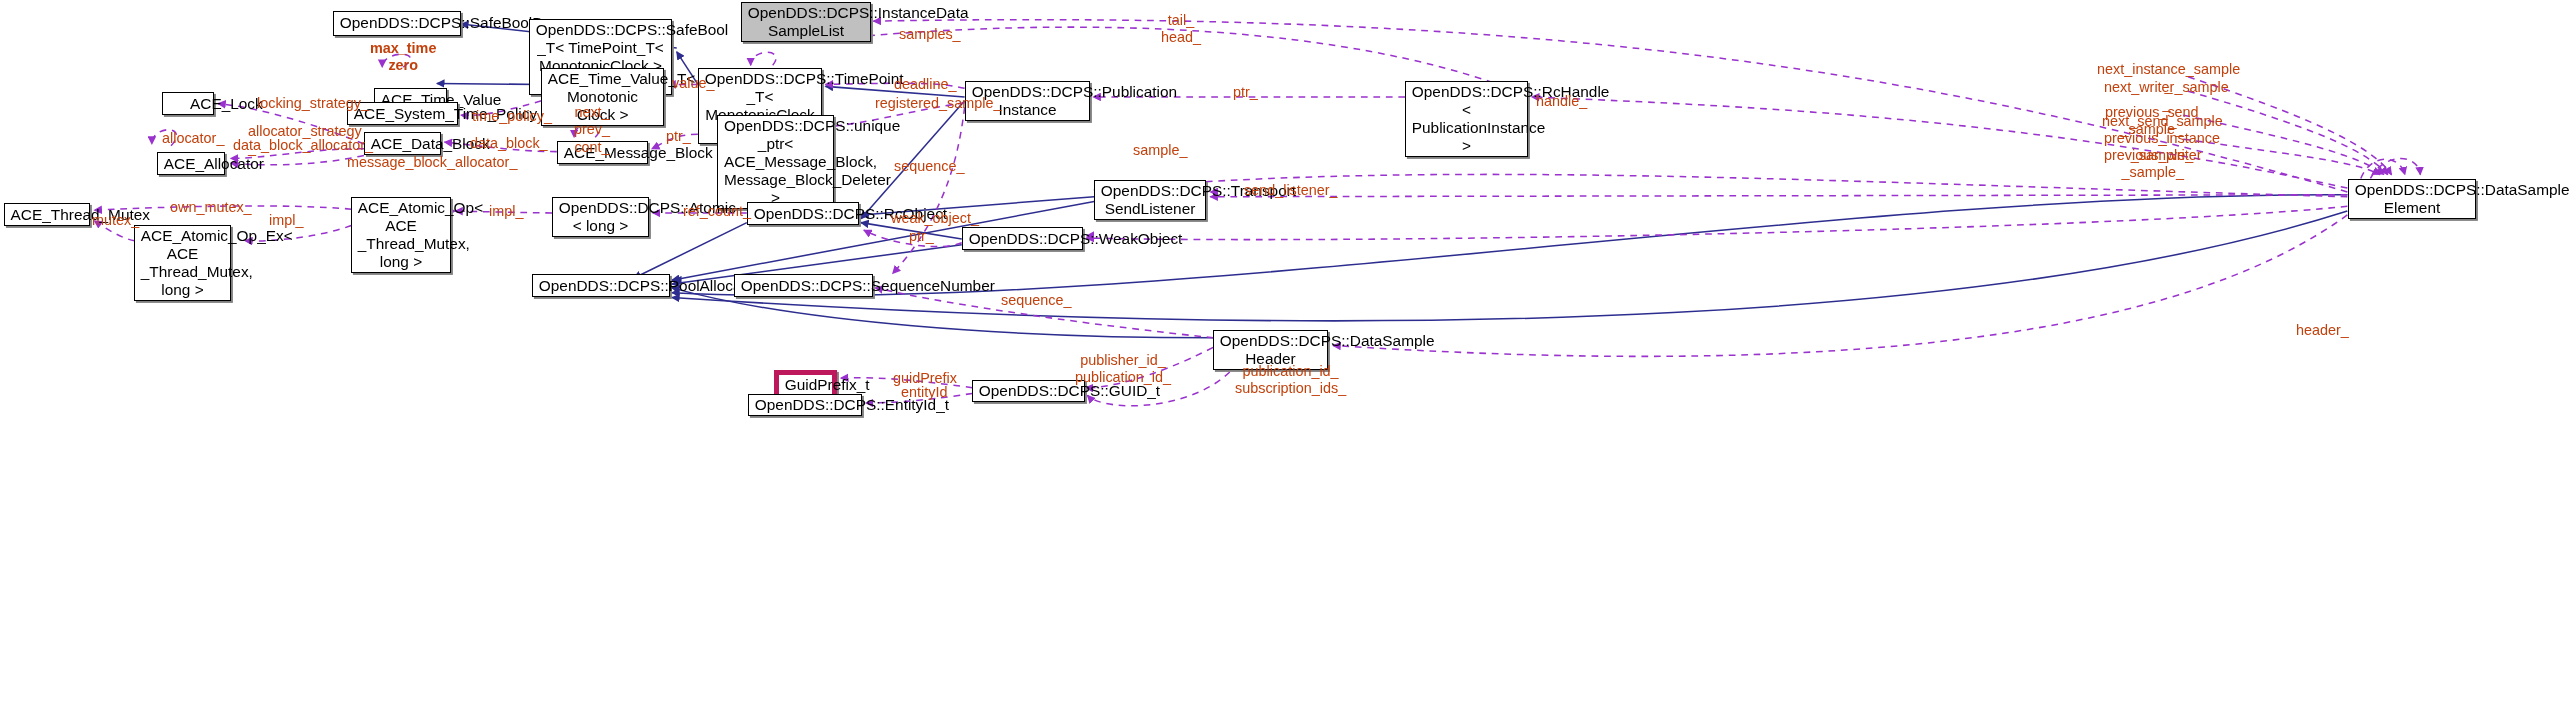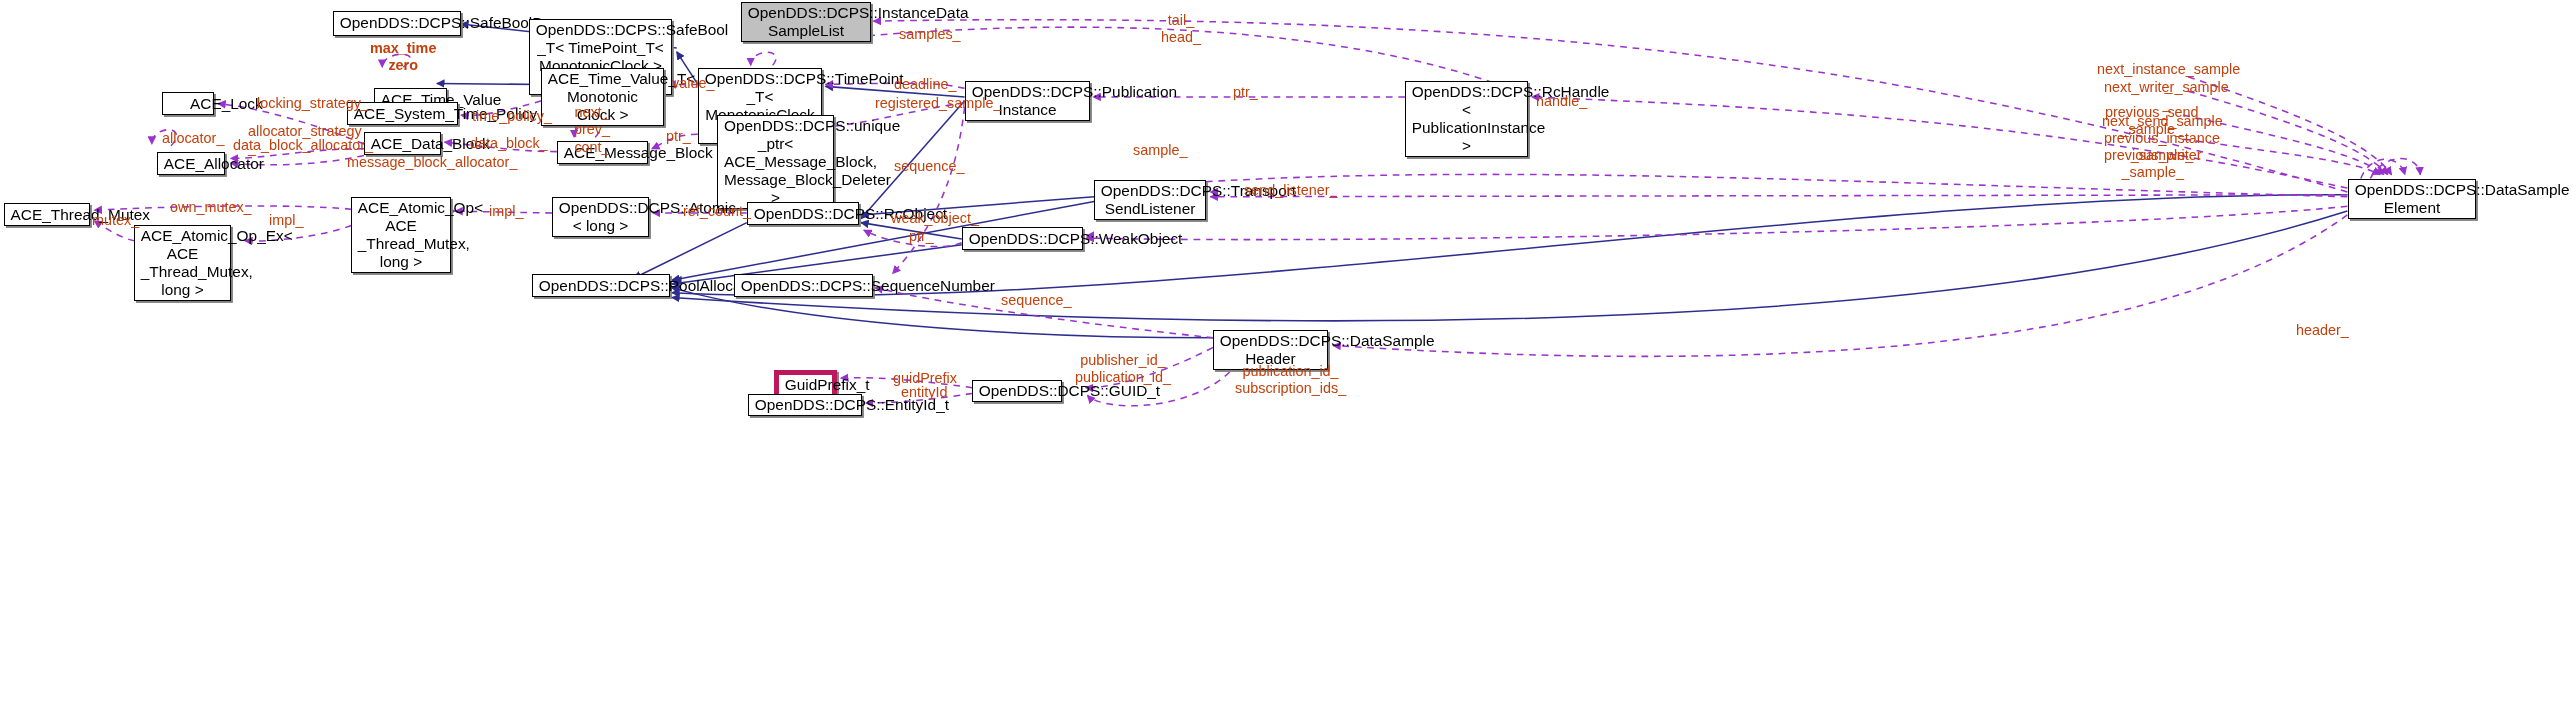--- a/index.html
+++ b/index.html
@@ -156,21 +156,21 @@
 &lt; long &gt;</span></div>
       <div class="node" style="left: 747px; top: 202px; width: 112px; min-height: 23px;"><span>OpenDDS::DCPS::RcObject</span></div>
       <div class="node" style="left: 134px; top: 225px; width: 97px; min-height: 33px;"><span>ACE_Atomic_Op_Ex&lt; ACE
 _Thread_Mutex, long &gt;</span></div>
       <div class="node" style="left: 962px; top: 227px; width: 121px; min-height: 23px;"><span>OpenDDS::DCPS::WeakObject</span></div>
       <div class="node" style="left: 532px; top: 274px; width: 138px; min-height: 23px;"><span>OpenDDS::DCPS::PoolAllocationBase</span></div>
       <div class="node" style="left: 734px; top: 274px; width: 139px; min-height: 23px;"><span>OpenDDS::DCPS::SequenceNumber</span></div>
       <div class="node" style="left: 1213px; top: 330px; width: 115px; min-height: 33px;"><span>OpenDDS::DCPS::DataSample
 Header</span></div>
       <div class="node faint" style="left: 774px; top: 370px; width: 63px; min-height: 20px;"><span>GuidPrefix_t</span></div>
-      <div class="node" style="left: 972px; top: 380px; width: 90px; min-height: 20px; text-align: right;"><span>OpenDDS::DCPS::GUID_t</span></div>
+      <div class="node" style="left: 972px; top: 380px; width: 113px; min-height: 20px; text-align: right;"><span>OpenDDS::DCPS::GUID_t</span></div>
       <div class="node" style="left: 748px; top: 394px; width: 114px; min-height: 20px;"><span>OpenDDS::DCPS::EntityId_t</span></div>
     </div>
   <div id="labels">
       <div class="elabel" style="left: 370px; top: 40px; font-weight: bold;">max_time
 zero</div>
       <div class="elabel la" style="left: 899px; top: 26px;">samples_</div>
       <div class="elabel" style="left: 1161px; top: 11.5px;">tail_
 head_</div>
       <div class="elabel" style="left: 2097px; top: 61px;">next_instance_sample
 _</div>

